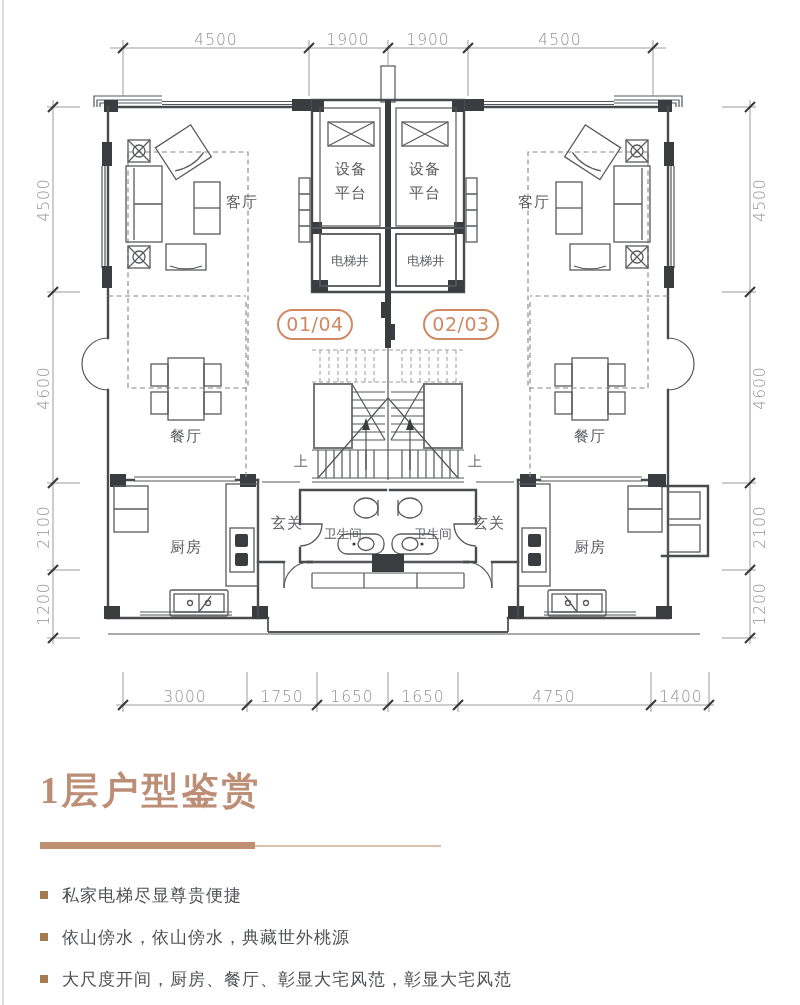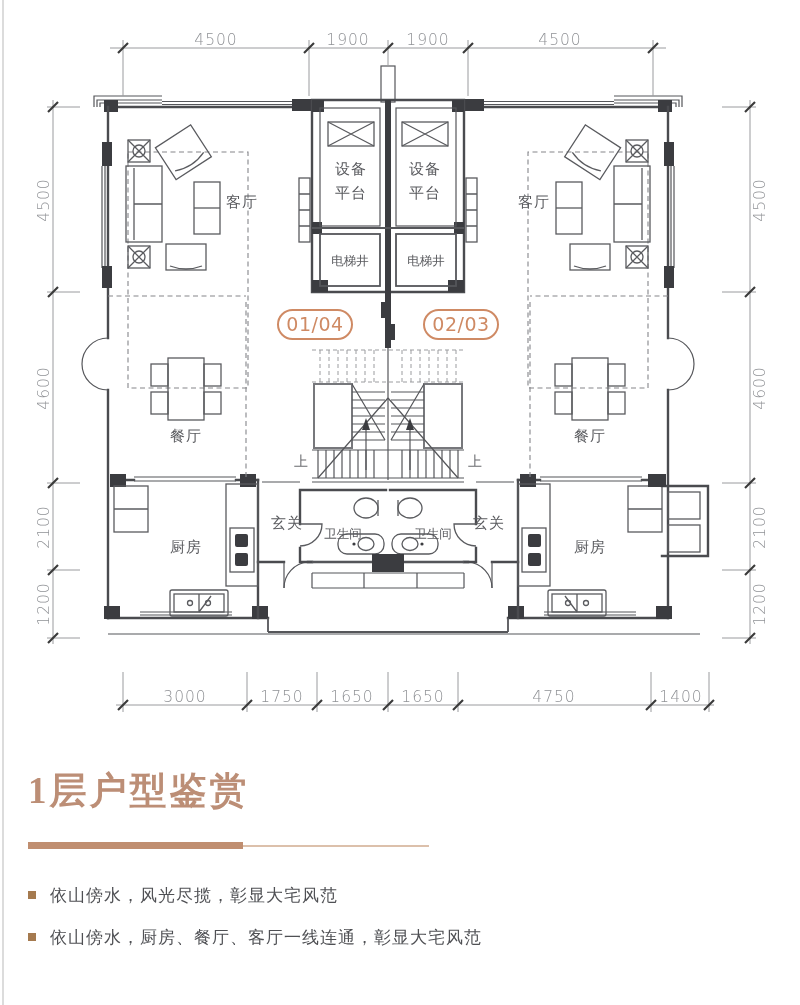--- a/index.html
+++ b/index.html
@@ -22,21 +22,21 @@
   .tick{stroke:#3a3a3a;stroke-width:2.2;}
   .dimtxt{fill:#8f9195;font:300 15.5px "DejaVu Sans", sans-serif;letter-spacing:1px;}
   .roomtxt{fill:#595a5e;font:15px "Liberation Sans", sans-serif;letter-spacing:1px;}
   .roomsm{fill:#595a5e;font:12.5px "Liberation Sans", sans-serif;}
   .uptxt{fill:#6b6c70;font:14px "Liberation Sans", sans-serif;}
   .pill{fill:none;stroke:#cf8a64;stroke-width:2;}
   .pilltxt{fill:#cf8a64;font:500 19px "DejaVu Sans", sans-serif;letter-spacing:0.5px;}
   text{dominant-baseline:middle;text-anchor:middle;}
 
   
-  .info{padding-left:28px;}
+  .info{padding-left:40px;}
   .info h1{margin:34px 0 0 0;font-family:"Liberation Serif", serif;
            font-size:37px;font-weight:600;color:#bc8e76;letter-spacing:3px;}
   .divider{display:flex;align-items:center;margin-top:26px;}
   .divider .thick{width:215px;height:7px;background:#c08e70;}
   .divider .thin{width:186px;height:2px;background:#dcc0ab;}
   .bullets{list-style:none;margin:36px 0 0 0;padding:0;}
   .bullets li{display:flex;align-items:flex-start;margin-bottom:20px;}
   .bullets .marker{flex:0 0 8px;width:8px;height:8px;background:#a57a4f;margin:6px 14px 0 0;}
   .bullets .btxt{font-size:17px;color:#4f5054;letter-spacing:1px;line-height:1.3;}
 </style>
@@ -322,20 +322,24 @@
 
 <div class="info">
   <h1>1层户型鉴赏</h1>
   <div class="divider">
     <span class="thick"></span>
     <span class="thin"></span>
   </div>
   <ul class="bullets">
     <li>
       <span class="marker"></span>
-      <span class="btxt">依山傍水，风光尽揽，彰显大宅风范</span>
+      <span class="btxt">私家电梯尽显尊贵便捷</span>
     </li>
     <li>
       <span class="marker"></span>
-      <span class="btxt">依山傍水，厨房、餐厅、客厅一线连通，彰显大宅风范</span>
+      <span class="btxt">依山傍水，依山傍水，典藏世外桃源</span>
+    </li>
+    <li>
+      <span class="marker"></span>
+      <span class="btxt">大尺度开间，厨房、餐厅、彰显大宅风范，彰显大宅风范</span>
     </li>
   </ul>
 </div>
 
 </body></html>

